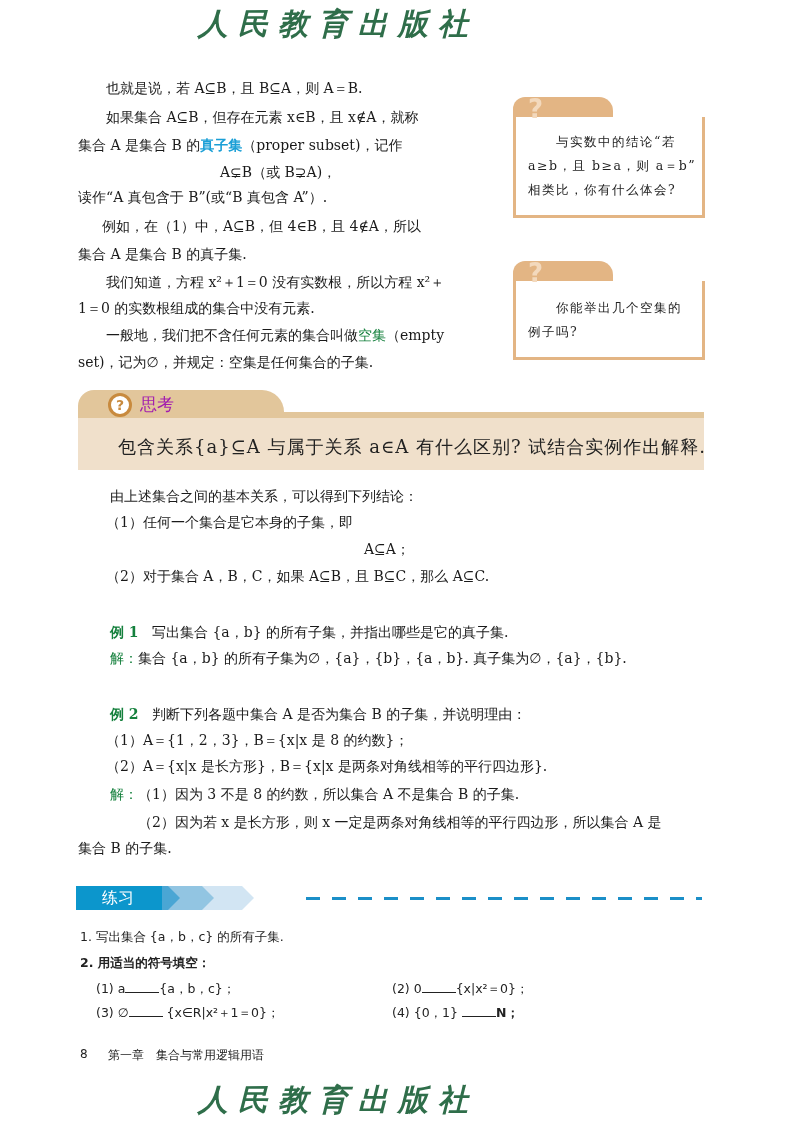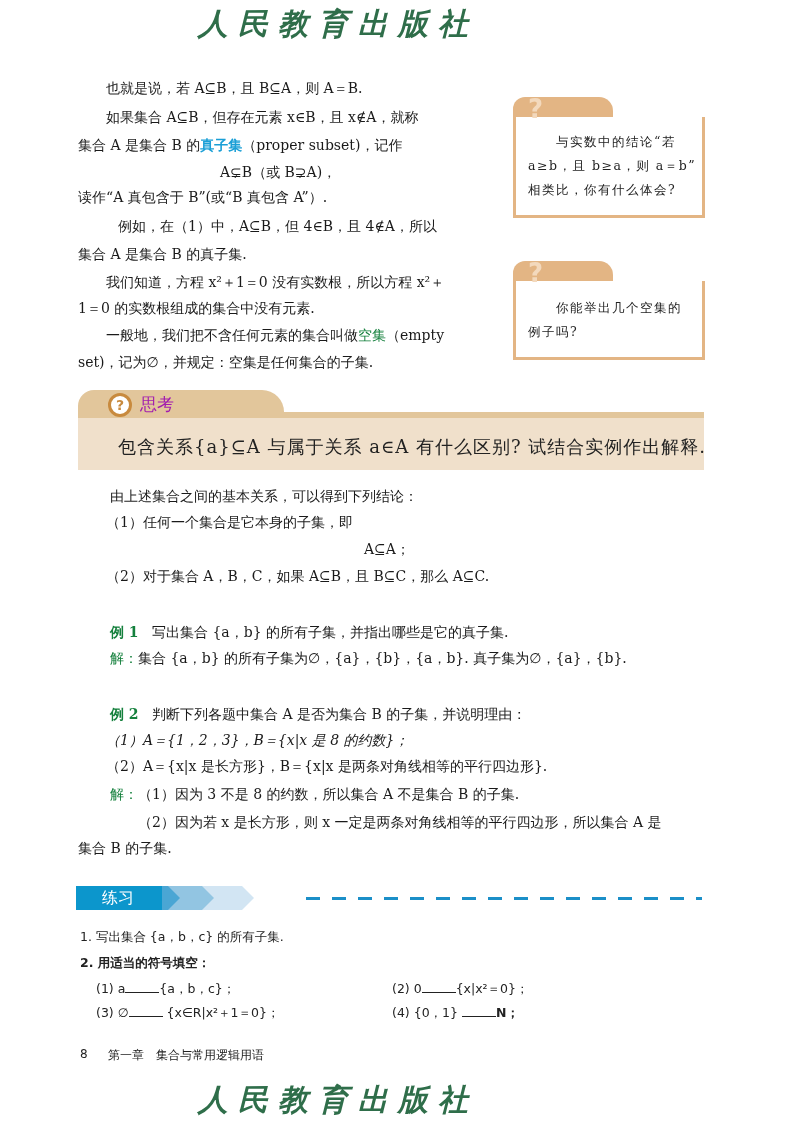--- a/index.html
+++ b/index.html
@@ -47,21 +47,21 @@
 
 <div class="pub-logo top">人民教育出版社</div>
 
 <div class="line" style="left:106px;top:78px;">也就是说，若 A⊆B，且 B⊆A，则 A＝B.</div>
 <div class="line" style="left:106px;top:107px;">如果集合 A⊆B，但存在元素 x∈B，且 x∉A，就称</div>
 <div class="line" style="left:78px;top:135px;">
   <span>集合 A 是集合 B 的</span><span class="kw">真子集</span><span>（proper subset)，记作</span>
 </div>
 <div class="line" style="left:220px;top:162px;">A⊊B（或 B⊋A)，</div>
 <div class="line" style="left:78px;top:187px;">读作“A 真包含于 B”(或“B 真包含 A”）.</div>
-<div class="line" style="left:118px;top:216px;">例如，在（1）中，A⊆B，但 4∈B，且 4∉A，所以</div>
+<div class="line" style="left:102px;top:216px;">例如，在（1）中，A⊆B，但 4∈B，且 4∉A，所以</div>
 <div class="line" style="left:78px;top:244px;">集合 A 是集合 B 的真子集.</div>
 <div class="line" style="left:106px;top:272px;">我们知道，方程 x²＋1＝0 没有实数根，所以方程 x²＋</div>
 <div class="line" style="left:78px;top:298px;">1＝0 的实数根组成的集合中没有元素.</div>
 <div class="line" style="left:106px;top:325px;">
   <span>一般地，我们把不含任何元素的集合叫做</span><span class="kw-plain">空集</span><span>（empty</span>
 </div>
 <div class="line" style="left:78px;top:352px;">set)，记为∅，并规定：空集是任何集合的子集.</div>
 
 <div class="side-tab" style="left:513px;top:97px;width:100px;height:22px;"></div>
 <div class="side-box" style="left:513px;top:117px;width:186px;height:98px;"></div>
@@ -91,21 +91,21 @@
 <div class="line" style="left:110px;top:622px;">
   <span class="kw-plain" style="font-weight:bold;">例 1</span>&nbsp;&nbsp;&nbsp;<span>写出集合 {a，b} 的所有子集，并指出哪些是它的真子集.</span>
 </div>
 <div class="line" style="left:110px;top:648px;">
   <span class="kw-plain">解：</span><span>集合 {a，b} 的所有子集为∅，{a}，{b}，{a，b}. 真子集为∅，{a}，{b}.</span>
 </div>
 
 <div class="line" style="left:110px;top:704px;">
   <span class="kw-plain" style="font-weight:bold;">例 2</span>&nbsp;&nbsp;&nbsp;<span>判断下列各题中集合 A 是否为集合 B 的子集，并说明理由：</span>
 </div>
-<div class="line" style="left:106px;top:730px;font-style:italic;">（1）A＝{1，2，3}，B＝{x|x 是 8 的约数}；</div>
+<div class="line" style="left:106px;top:730px;">（1）A＝{1，2，3}，B＝{x|x 是 8 的约数}；</div>
 <div class="line" style="left:106px;top:756px;">（2）A＝{x|x 是长方形}，B＝{x|x 是两条对角线相等的平行四边形}.</div>
 <div class="line" style="left:110px;top:784px;">
   <span class="kw-plain">解：</span><span>（1）因为 3 不是 8 的约数，所以集合 A 不是集合 B 的子集.</span>
 </div>
 <div class="line" style="left:106px;top:812px;margin-left:32px;">（2）因为若 x 是长方形，则 x 一定是两条对角线相等的平行四边形，所以集合 A 是</div>
 <div class="line" style="left:78px;top:838px;">集合 B 的子集.</div>
 
 <div>
   <svg style="position:absolute;left:76px;top:886px;" width="285" height="24">
     <polygon points="0,0 166,0 178,12 166,24 0,24" fill="#d2e5f3"></polygon>

